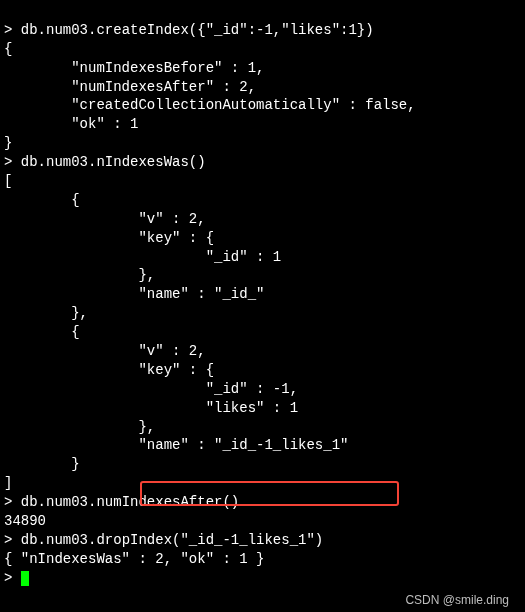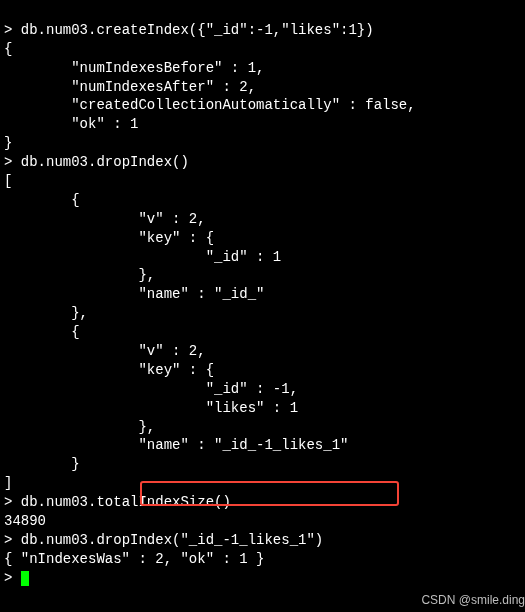--- a/index.html
+++ b/index.html
@@ -25,21 +25,21 @@
     border-radius: 3px;
     left: 140px;
     top: 481px;
     width: 255px;
     height: 21px;
     pointer-events: none;
   }
   .watermark {
     position: absolute;
     bottom: 4px;
-    right: 0;
+    right: 16px;
     color: #bdbdbd;
     font-family: Arial, sans-serif;
     font-size: 12px;
   }
   .cursor {
     display: inline-block;
     width: 8px;
     height: 15px;
     background: #00ff00;
     vertical-align: text-bottom;
@@ -49,39 +49,39 @@
 <body>
 
 <div class="terminal">
 <span>&gt; </span><span>db.num03.createIndex({"_id":-1,"likes":1})</span>
 <span>{</span>
 <span>        "numIndexesBefore" : 1,</span>
 <span>        "numIndexesAfter" : 2,</span>
 <span>        "createdCollectionAutomatically" : false,</span>
 <span>        "ok" : 1</span>
 <span>}</span>
-<span>&gt; </span><span>db.num03.dropIndex()</span>
+<span>&gt; </span><span>db.num03.nIndexesWas()</span>
 <span>[</span>
 <span>        {</span>
 <span>                "v" : 2,</span>
 <span>                "key" : {</span>
 <span>                        "_id" : 1</span>
 <span>                },</span>
 <span>                "name" : "_id_"</span>
 <span>        },</span>
 <span>        {</span>
 <span>                "v" : 2,</span>
 <span>                "key" : {</span>
 <span>                        "_id" : -1,</span>
 <span>                        "likes" : 1</span>
 <span>                },</span>
 <span>                "name" : "_id_-1_likes_1"</span>
 <span>        }</span>
 <span>]</span>
-<span>&gt; </span><span>db.num03.totalIndexSize()</span>
+<span>&gt; </span><span>db.num03.numIndexesAfter()</span>
 <span>34890</span>
 <span>&gt; </span><span>db.num03.dropIndex("_id_-1_likes_1")</span>
 <span>{ "nIndexesWas" : 2, "ok" : 1 }</span>
 <span>&gt; </span><span class="cursor"></span>
 </div>
 
 <div class="highlight-box"></div>
 
 <div class="watermark">CSDN @smile.ding</div>
 

